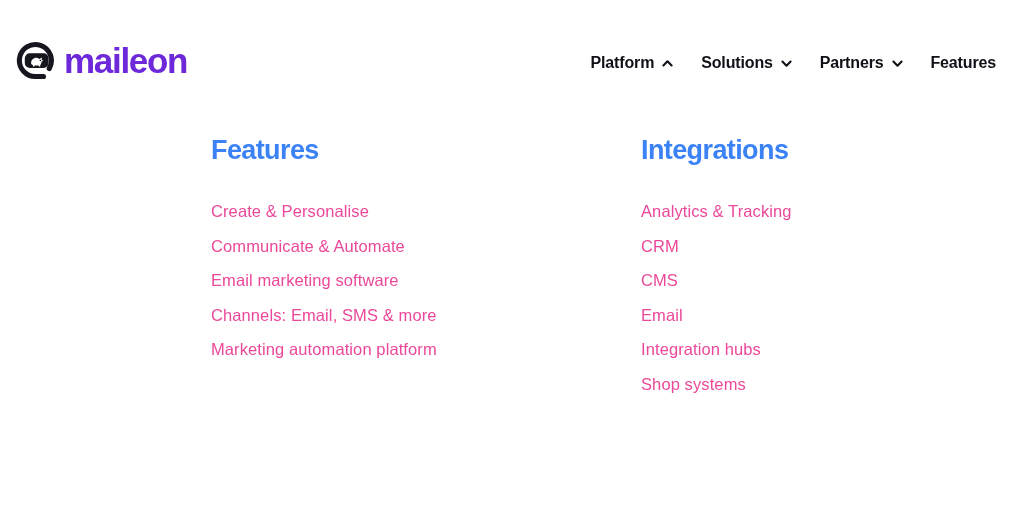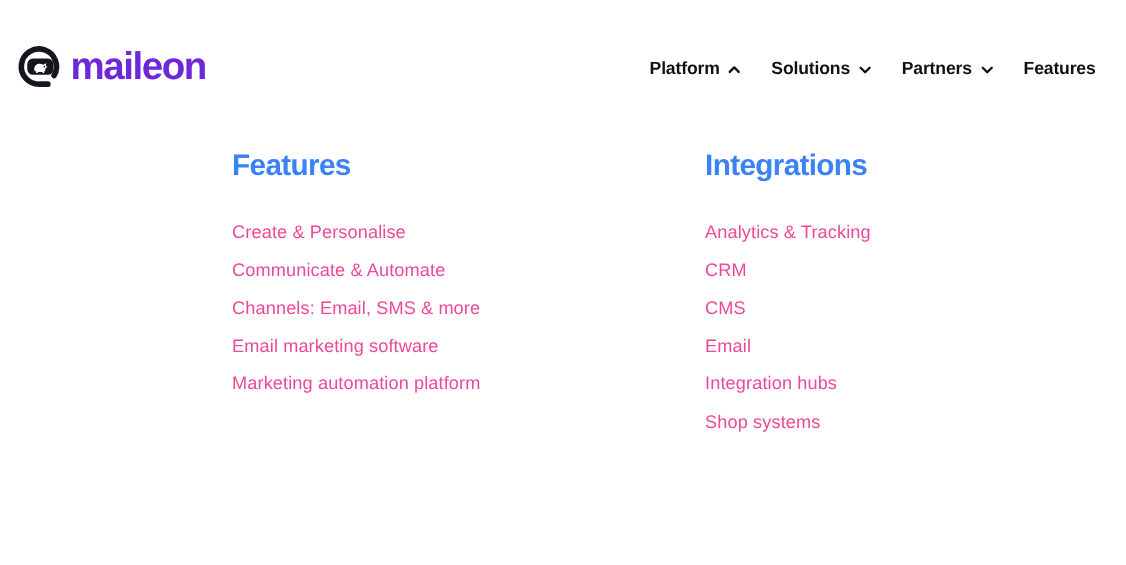--- a/index.html
+++ b/index.html
@@ -206,24 +206,24 @@
       <div class="menu-column">
         <h2 class="column-title">Features</h2>
         <ul class="menu-list">
           <li>
             <a class="menu-link" href="#">Create &amp; Personalise</a>
           </li>
           <li>
             <a class="menu-link" href="#">Communicate &amp; Automate</a>
           </li>
           <li>
+            <a class="menu-link" href="#">Email marketing software</a>
+          </li>
+          <li>
             <a class="menu-link" href="#">Channels: Email, SMS &amp; more</a>
-          </li>
-          <li>
-            <a class="menu-link" href="#">Email marketing software</a>
           </li>
           <li>
             <a class="menu-link" href="#">Marketing automation platform</a>
           </li>
         </ul>
       </div>
 
       <div class="menu-column">
         <h2 class="column-title">Integrations</h2>
         <ul class="menu-list">

